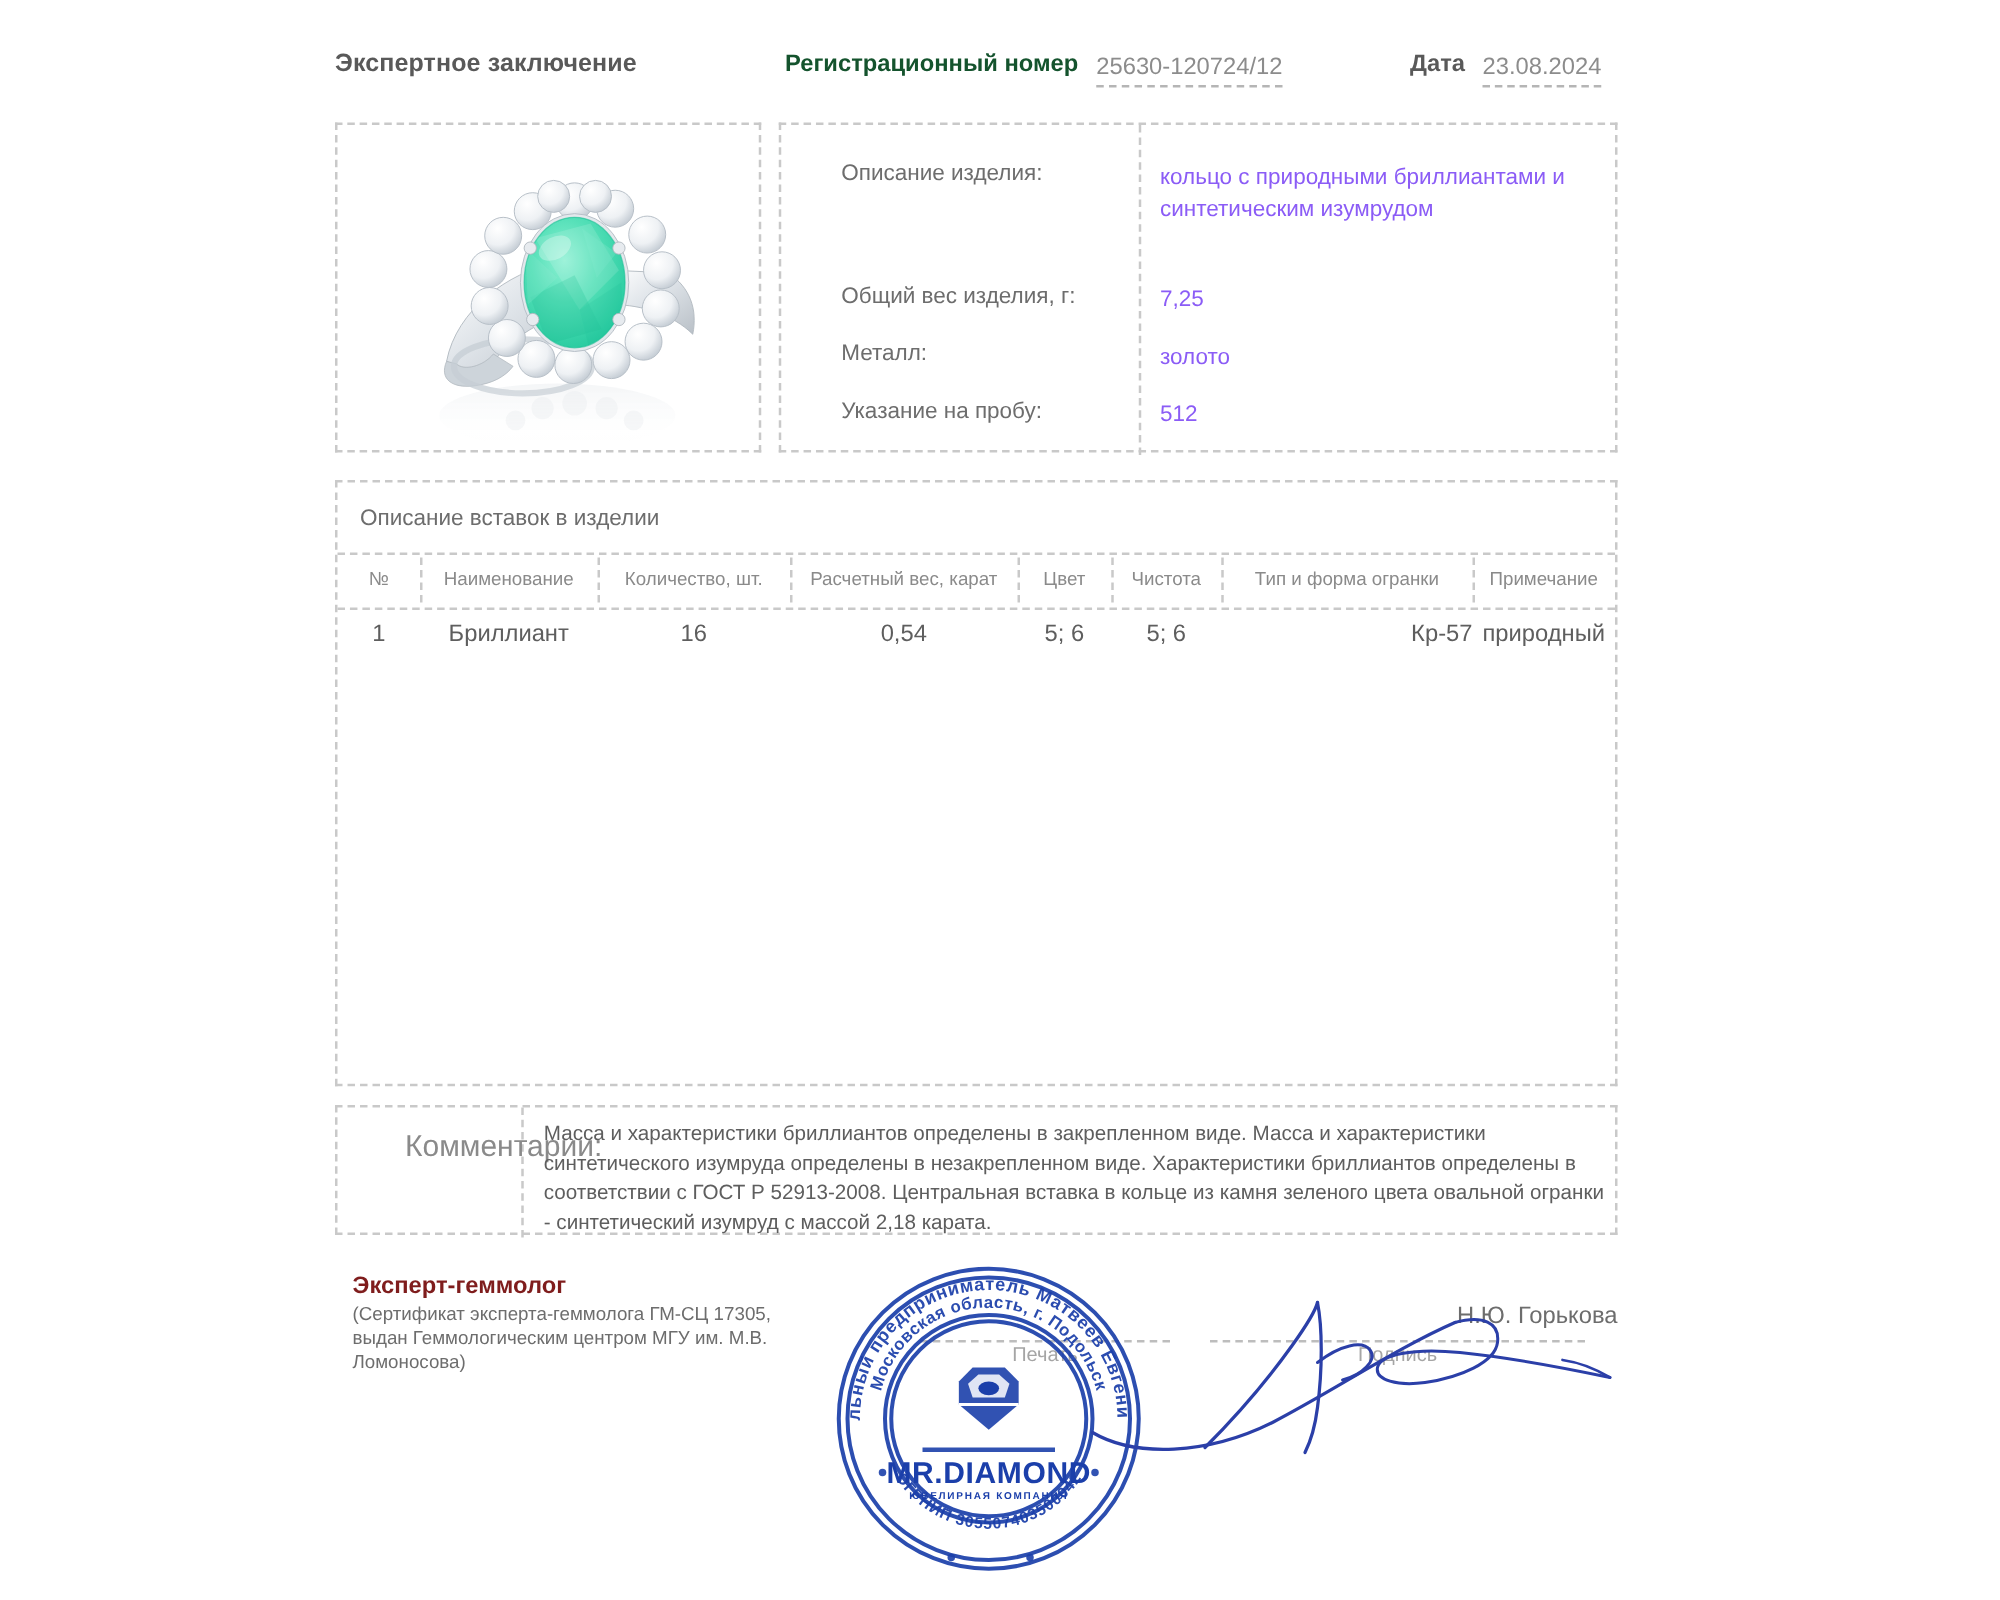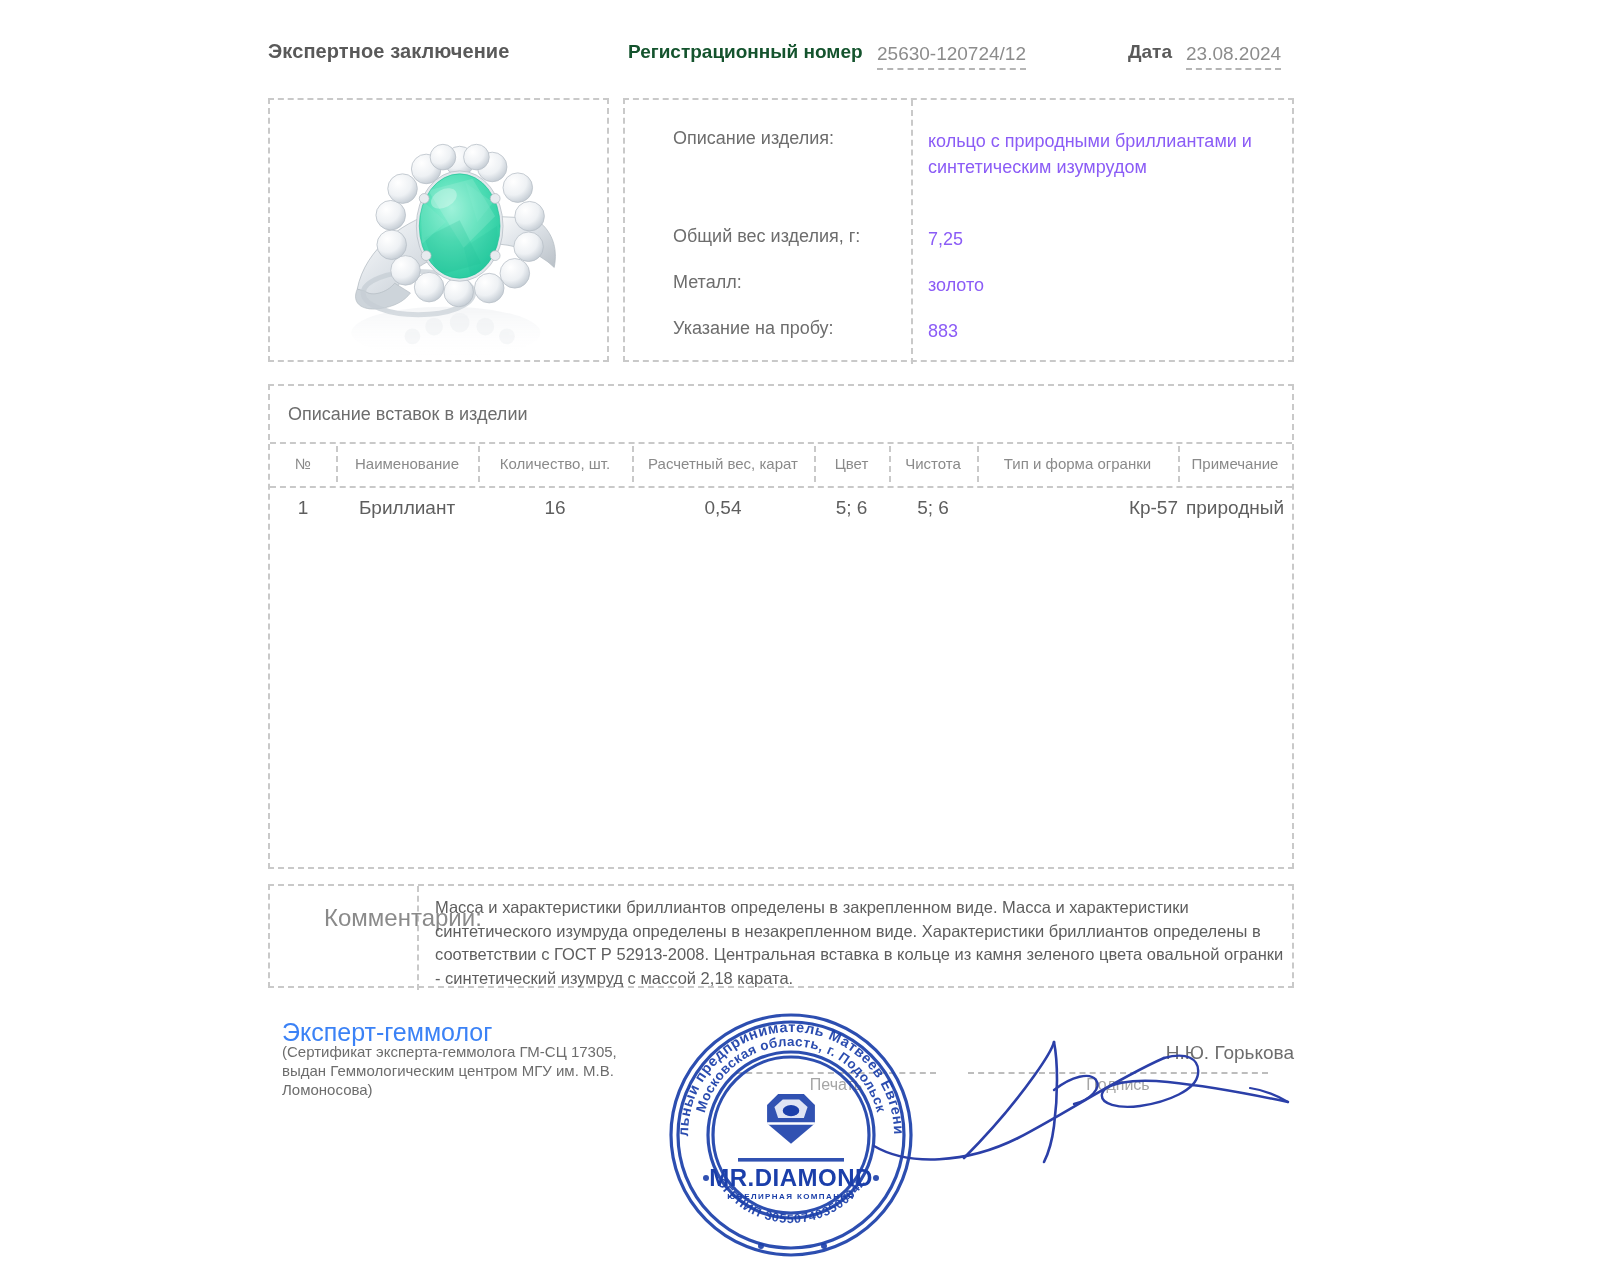--- a/index.html
+++ b/index.html
@@ -238,23 +238,24 @@
     position: absolute;
     left: 0;
     top: 1006px;
     width: 1026px;
     height: 274px;
   }
   .expert-title {
     position: absolute;
     left: 14px;
     top: 12px;
-    font-size: 25px;
-    color: #3b82f6;
-    white-space: nowrap;
+    font-size: 19px;
+    color: #7f1d1d;
+    white-space: nowrap;
+    font-weight: bold;
   }
   .expert-note {
     position: absolute;
     left: 14px;
     top: 36px;
     width: 370px;
     font-size: 15px;
     line-height: 19px;
     color: #6d6d6d;
   }
@@ -416,21 +417,21 @@
         <span class="desc-value">7,25</span>
       </div>
 
       <div class="desc-row" style="top:172px;">
         <span class="desc-label">Металл:</span>
         <span class="desc-value">золото</span>
       </div>
 
       <div class="desc-row" style="top:218px;">
         <span class="desc-label">Указание на пробу:</span>
-        <span class="desc-value">883</span>
+        <span class="desc-value">512</span>
       </div>
     </div>
   </div>
 
   <div class="inserts">
     <div class="inserts-title">Описание вставок в изделии</div>
     <div class="inserts-hline hrow1"></div>
     <div class="inserts-hline hrow2"></div>
 
     <div class="tbl-head">

